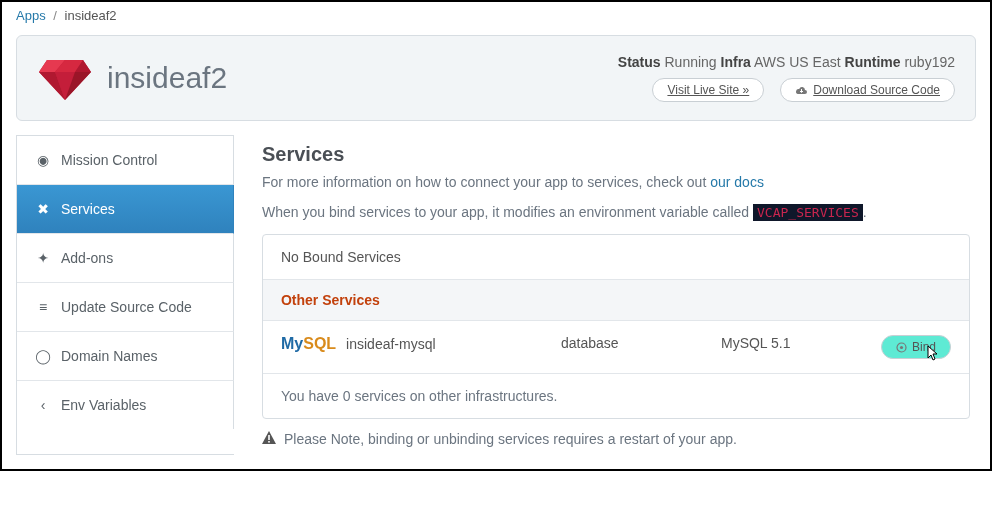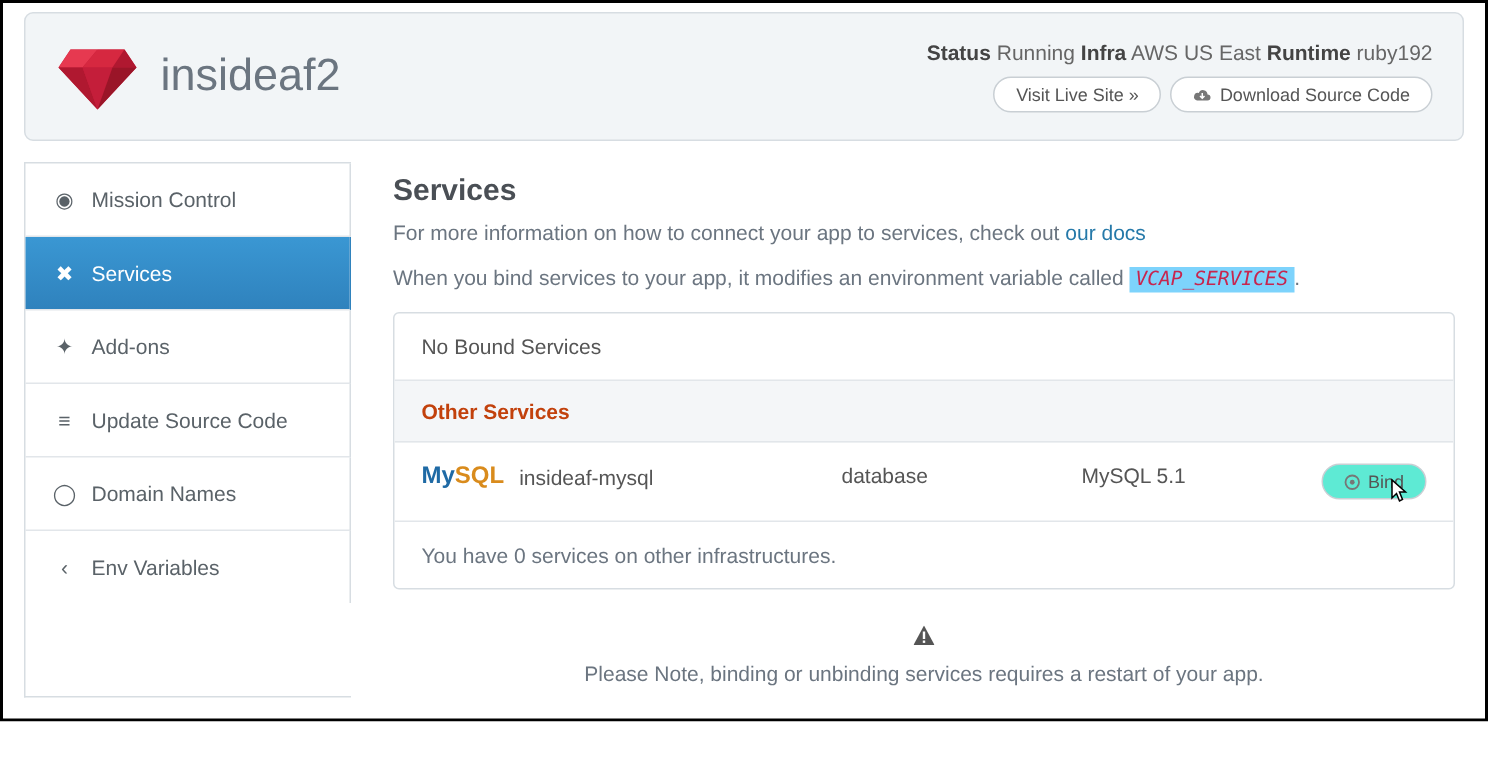--- a/index.html
+++ b/index.html
@@ -8,33 +8,33 @@
 .breadcrumb { padding: 6px 14px; font-size: 13px; }
 .breadcrumb a { color: #2579a9; text-decoration: none; }
 .breadcrumb .sep { color: #888; margin: 0 4px; }
 .header-card { margin: 6px 14px 14px; background: #f2f5f7; border: 1px solid #d7dde2; border-radius: 6px; padding: 18px 20px; display: flex; align-items: center; justify-content: space-between; }
 .header-left { display: flex; align-items: center; }
 .gem { width: 56px; height: 48px; margin-right: 14px; }
 .app-name { font-size: 30px; font-weight: 300; color: #6b7580; }
 .header-right { display: flex; flex-direction: column; align-items: flex-end; gap: 8px; }
 .status-line { font-size: 14px; color: #666; }
 .status-line .lbl { font-weight: 700; color: #444; }
-.header-buttons { display: flex; gap: 6px; }
+.header-buttons { display: flex; gap: 16px; text-decoration: underline; }
 .pill-btn { background: #fff; border: 1px solid #c9cfd4; border-radius: 14px; padding: 4px 14px; font-size: 12px; color: #555; cursor: pointer; display: inline-flex; align-items: center; gap: 5px; }
 .layout { display: flex; padding: 0 14px 14px; }
 .sidebar { width: 248px; border: 1px solid #d7dde2; border-right: none; }
 .side-item { display: flex; align-items: center; padding: 16px 18px; border-bottom: 1px solid #e2e6ea; border-right: 1px solid #d7dde2; color: #5a6268; cursor: pointer; gap: 10px; }
 .side-item:last-child { border-bottom: none; }
 .side-item.active { background: linear-gradient(#3a97d3, #2f82bd); color: #fff; border-right: 1px solid #2f82bd; }
 .side-item .icon { width: 16px; display: inline-flex; justify-content: center; font-size: 14px; }
 .main { flex: 1; padding: 8px 6px 8px 28px; }
 .main h2 { font-size: 20px; font-weight: 700; color: #4a4f55; margin-bottom: 8px; }
 .info-line { color: #6b7580; margin-bottom: 14px; font-size: 14px; }
 .info-line a { color: #2579a9; text-decoration: none; }
-code.env { color: #c7254e; background: #7dd3fc; font-family: Menlo, monospace; font-size: 13px; padding: 1px 4px; font-style: italic; }
+code.env { color: #c7254e; background: #0f172a; font-family: Menlo, monospace; font-size: 13px; padding: 1px 4px; }
 .tbl { border: 1px solid #d7dde2; border-radius: 4px; overflow: hidden; }
 .tbl-head, .tbl-row, .tbl-sub, .tbl-empty, .tbl-foot { display: flex; border-bottom: 1px solid #e2e6ea; }
 .tbl-head { background: #f4f6f8; }
 .tbl-head .cell { font-weight: 700; color: #4a4f55; }
 .cell { padding: 14px 18px; }
 .c1 { width: 280px; }
 .c2 { width: 160px; }
 .c3 { width: 160px; }
 .c4 { flex: 1; display: flex; align-items: center; justify-content: flex-start; }
 .tbl-empty .cell, .tbl-sub .cell, .tbl-foot .cell { flex: 1; }
@@ -42,28 +42,33 @@
 .tbl-sub .cell { font-weight: 700; color: #c2410c; padding: 12px 18px; }
 .tbl-foot { border-bottom: none; }
 .tbl-foot .cell { color: #6b7580; }
 .svc-name { display: inline-flex; align-items: center; gap: 10px; }
 .mysql-logo { font-family: Arial; font-weight: 700; font-size: 16px; }
 .mysql-logo .my { color: #1f6aa5; }
 .mysql-logo .sql { color: #d98b1c; }
 .bind-wrap { position: relative; display: inline-block; }
 .bind-btn { background: #5eead4; border: 1px solid #c9cfd4; border-radius: 14px; padding: 4px 14px; font-size: 12px; color: #555; cursor: pointer; display: inline-flex; align-items: center; gap: 5px; }
 .cursor { position: absolute; left: 42px; top: 10px; font-size: 16px; pointer-events: none; }
-.note { margin-top: 24px; color: #6b7580; display: flex; align-items: center; gap: 8px; flex-direction: column; }
+.note { margin-top: 12px; color: #6b7580; display: flex; gap: 8px; }
 .warn-icon { display: inline-block; }
 .cloud-icon svg, .gear-sm svg { display: block; }
 </style>
 </head>
 <body>
 
 <div class="page">
+  <div class="breadcrumb">
+    <a href="#">Apps</a>
+    <span class="sep">/</span>
+    <span>insideaf2</span>
+  </div>
 
   <div class="header-card">
     <div class="header-left">
       <span class="gem">
         <svg viewBox="0 0 56 48" width="56" height="48">
           <polygon points="10,6 46,6 54,18 28,46 2,18" fill="#c41e3a"></polygon>
           <polygon points="10,6 28,6 18,18 2,18" fill="#e63950"></polygon>
           <polygon points="28,6 46,6 38,18 18,18" fill="#d62840"></polygon>
           <polygon points="46,6 54,18 38,18" fill="#b01830"></polygon>
           <polygon points="2,18 18,18 28,46" fill="#b01830"></polygon>

